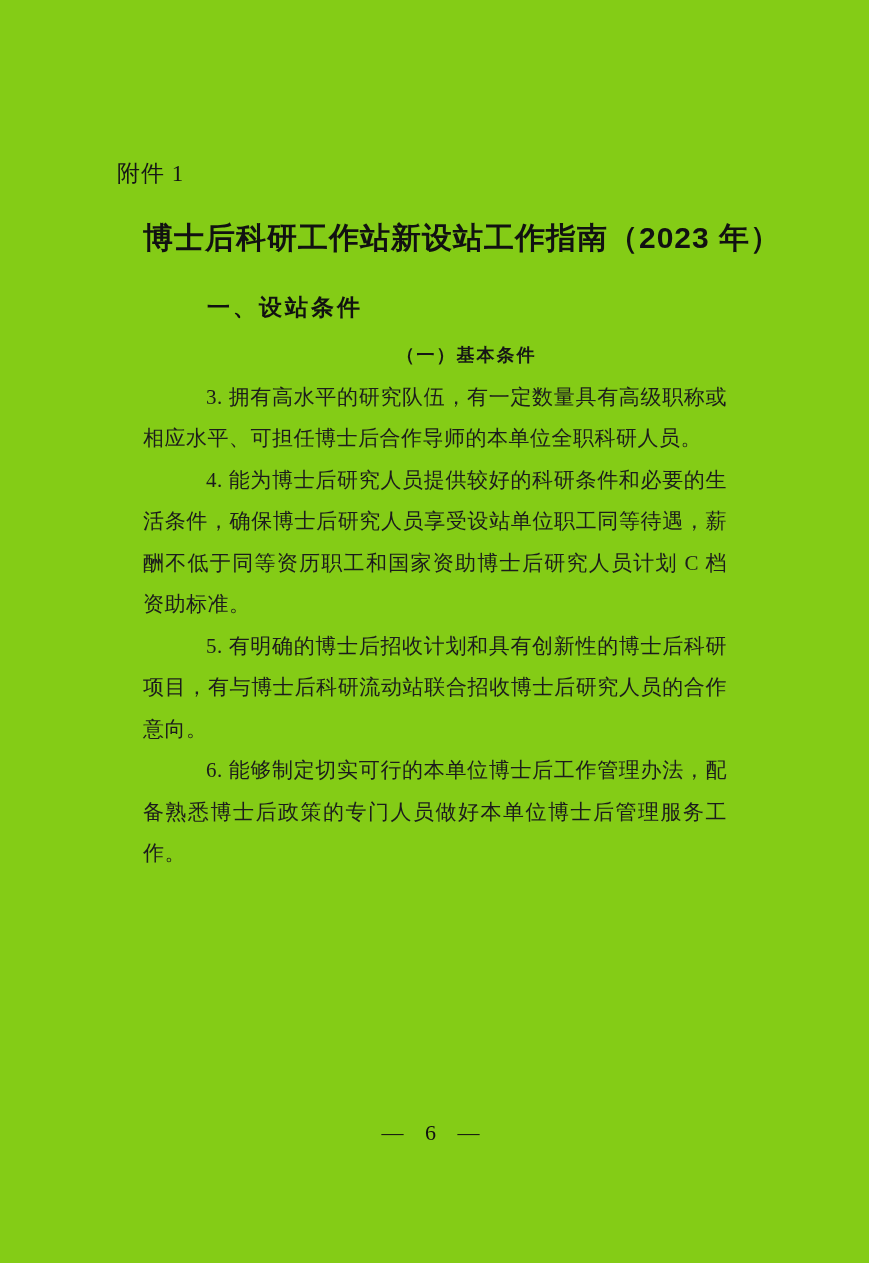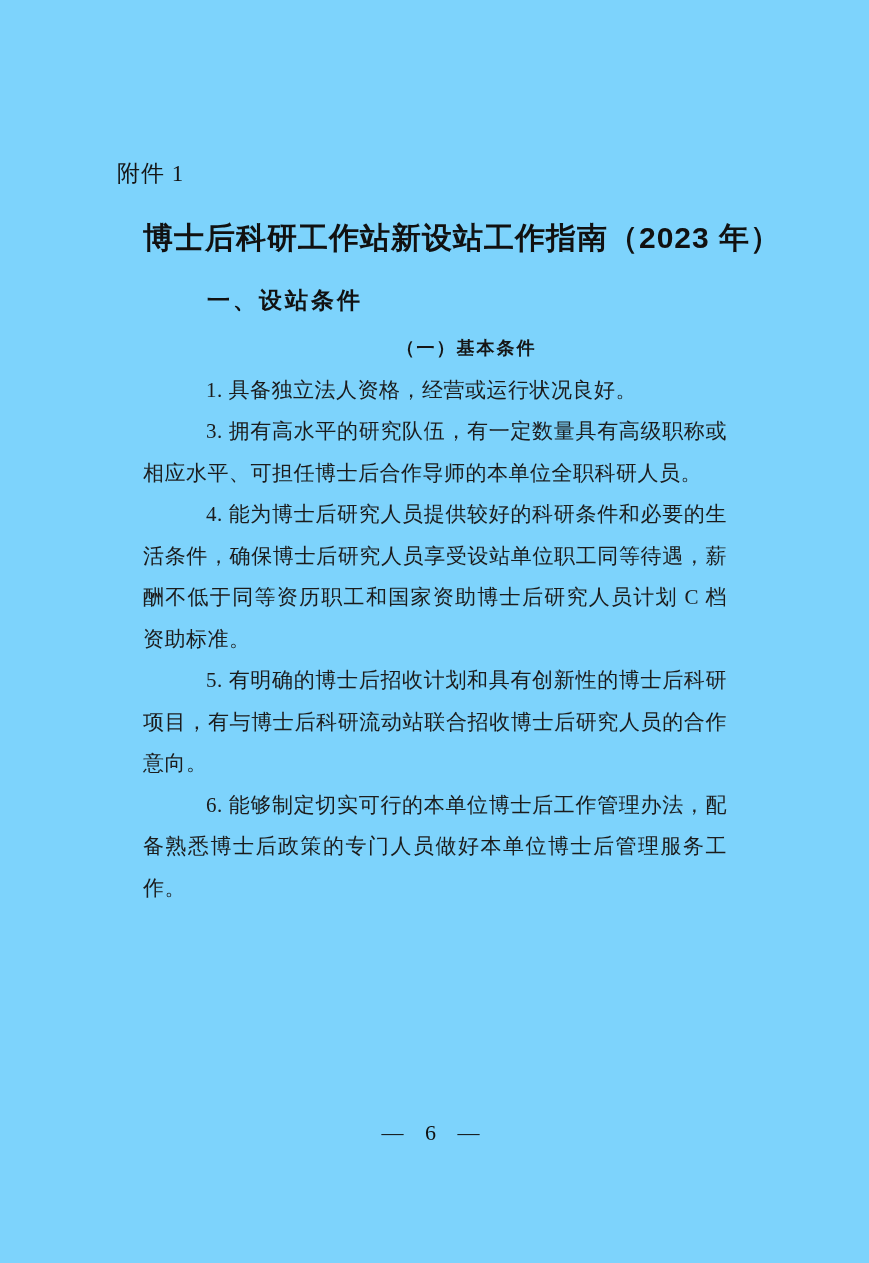--- a/index.html
+++ b/index.html
@@ -4,21 +4,21 @@
 <style>
   html, body {
     margin: 0;
     padding: 0;
     background: #ffffff;
   }
   .page {
     position: relative;
     width: 869px;
     height: 1263px;
-    background: #7dd3fc;
+    background: #84cc16;
     overflow: hidden;
     font-family: "Liberation Serif", "DejaVu Serif", serif;
     color: #1c1c1c;
   }
   .attachment-label {
     position: absolute;
     left: 117px;
     top: 159px;
     font-size: 23px;
     line-height: 30px;
@@ -35,21 +35,21 @@
     font-weight: bold;
     font-size: 30px;
     line-height: 40px;
     letter-spacing: 1px;
     color: #111111;
     white-space: nowrap;
   }
   .doc-body {
     position: absolute;
     left: 143px;
-    top: 283px;
+    top: 290px;
     width: 584px;
   }
   .doc-body p {
     margin: 0;
   }
   .heading1 {
     font-family: "Liberation Sans", "DejaVu Sans", sans-serif;
     font-weight: bold;
     font-size: 23px;
     line-height: 34px;
@@ -92,21 +92,20 @@
 
 <div class="page">
 
   <div class="attachment-label">附件 1</div>
 
   <div class="doc-title">博士后科研工作站新设站工作指南（2023 年）</div>
 
   <div class="doc-body">
       <p class="heading1">一、设站条件</p>
       <p class="heading2">（一）基本条件</p>
-      <p class="paragraph">1. 具备独立法人资格，经营或运行状况良好。</p>
       <p class="paragraph">3. 拥有高水平的研究队伍，有一定数量具有高级职称或相应水平、可担任博士后合作导师的本单位全职科研人员。</p>
       <p class="paragraph">4. 能为博士后研究人员提供较好的科研条件和必要的生活条件，确保博士后研究人员享受设站单位职工同等待遇，薪酬不低于同等资历职工和国家资助博士后研究人员计划 C 档资助标准。</p>
       <p class="paragraph">5. 有明确的博士后招收计划和具有创新性的博士后科研项目，有与博士后科研流动站联合招收博士后研究人员的合作意向。</p>
       <p class="paragraph">6. 能够制定切实可行的本单位博士后工作管理办法，配备熟悉博士后政策的专门人员做好本单位博士后管理服务工作。</p>
     </div>
 
   <div class="page-footer">— 6 —</div>
 
 </div>
 

